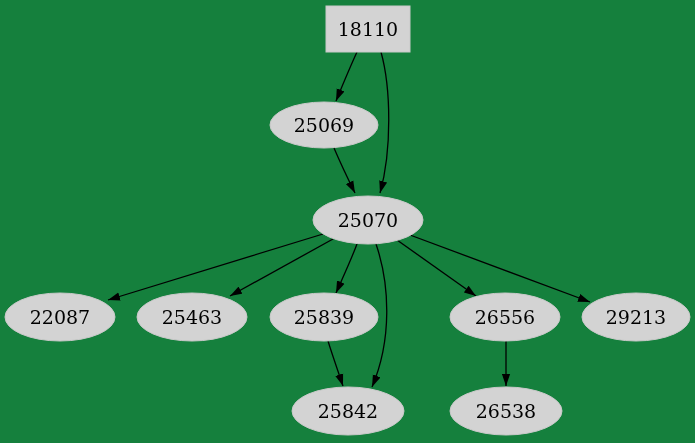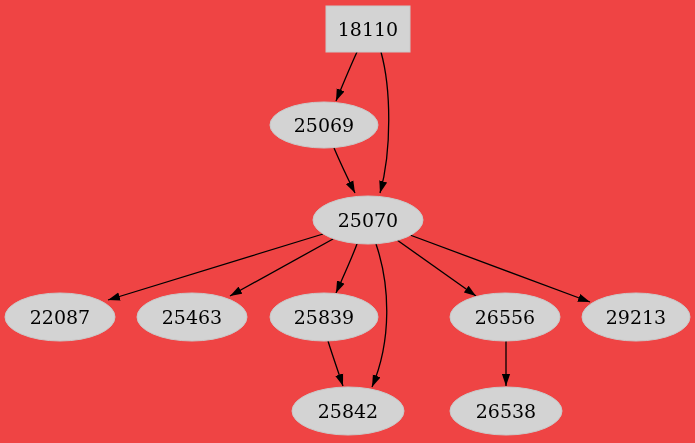--- a/index.html
+++ b/index.html
@@ -22,21 +22,21 @@
   }
   .node-label {
     font-family: "DejaVu Serif", "Liberation Serif", serif;
     font-size: 19px;
     text-anchor: middle;
   }
 </style>
 </head>
 <body>
 
-<div class="stage" style="background: #ef4444; text-align: right;">
+<div class="stage" style="background: #15803d; text-align: right;">
   <svg width="695" height="443" viewBox="0 0 695 443" xmlns="http://www.w3.org/2000/svg">
     <defs>
       <marker id="arrow" viewBox="0 0 12 9" refX="12" refY="4.5" markerWidth="12" markerHeight="9" markerUnits="userSpaceOnUse" orient="auto">
         <path d="M0,0.4 L12,4.5 L0,8.6 Z" fill="#000000"></path>
       </marker>
     </defs>
     <g>
         <path d="M357,52 C350,67 343,84 336,101" class="edge" stroke="#000000" marker-end="url(#arrow)"></path>
         <path d="M381,52 C391,88 392,150 380,193" class="edge" stroke="#000000" marker-end="url(#arrow)"></path>
         <path d="M334,148 C340,162 348,179 355,193" class="edge" stroke="#000000" marker-end="url(#arrow)"></path>

